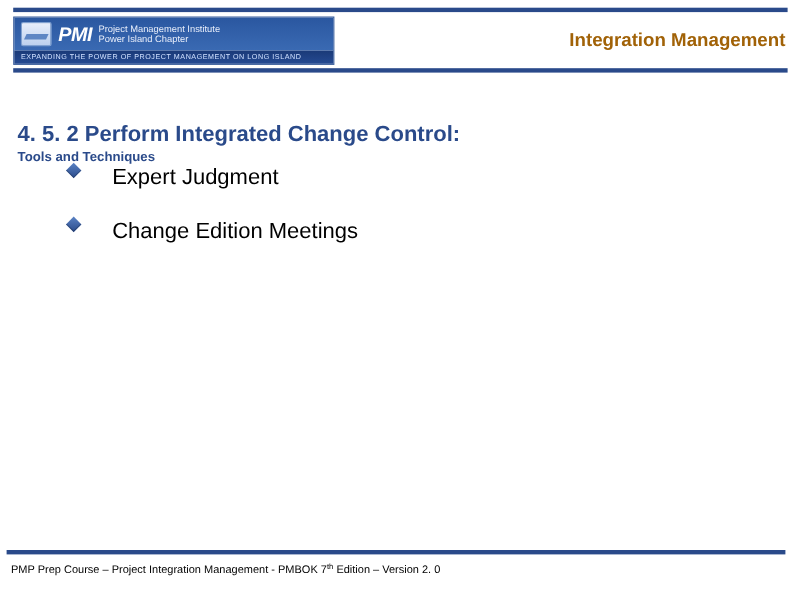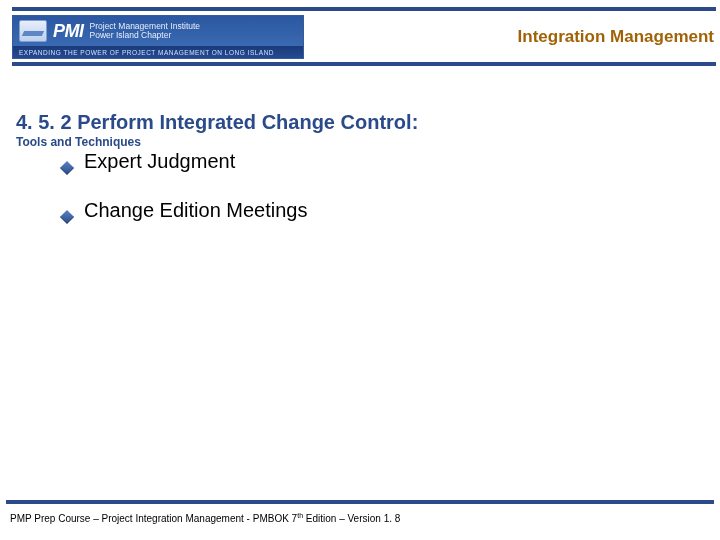--- a/index.html
+++ b/index.html
@@ -118,22 +118,22 @@
   }
   .bullets {
     position: absolute;
     top: 150px;
     left: 62px;
     right: 40px;
   }
   .bullets li {
     list-style: none;
     display: flex;
-    align-items: flex-end;
-    gap: 12px;
+    align-items: flex-start;
+    gap: 30px;
     margin-bottom: 26px;
   }
   .diamond {
     width: 10px;
     height: 10px;
     transform: rotate(45deg);
     background: linear-gradient(135deg, #5a82c4 0%, #2a4a8a 100%);
     box-shadow: inset -1px -1px 0 rgba(0,0,0,0.2);
     flex-shrink: 0;
   }
@@ -195,15 +195,15 @@
     </li>
     <li>
       <span class="diamond"></span>
       <span class="bullet-text">Change Edition Meetings</span>
     </li>
   </ul>
 
   <div class="bottom-rule"></div>
 
   <div class="footer">
-    <span>PMP Prep Course – Project Integration Management - PMBOK 7</span><sup>th</sup><span> Edition – Version 1. 8</span>
+    <span>PMP Prep Course – Project Integration Management - PMBOK 7</span><sup>th</sup><span> Edition – Version 2. 0</span>
   </div>
 </div>
 
 </body></html>

